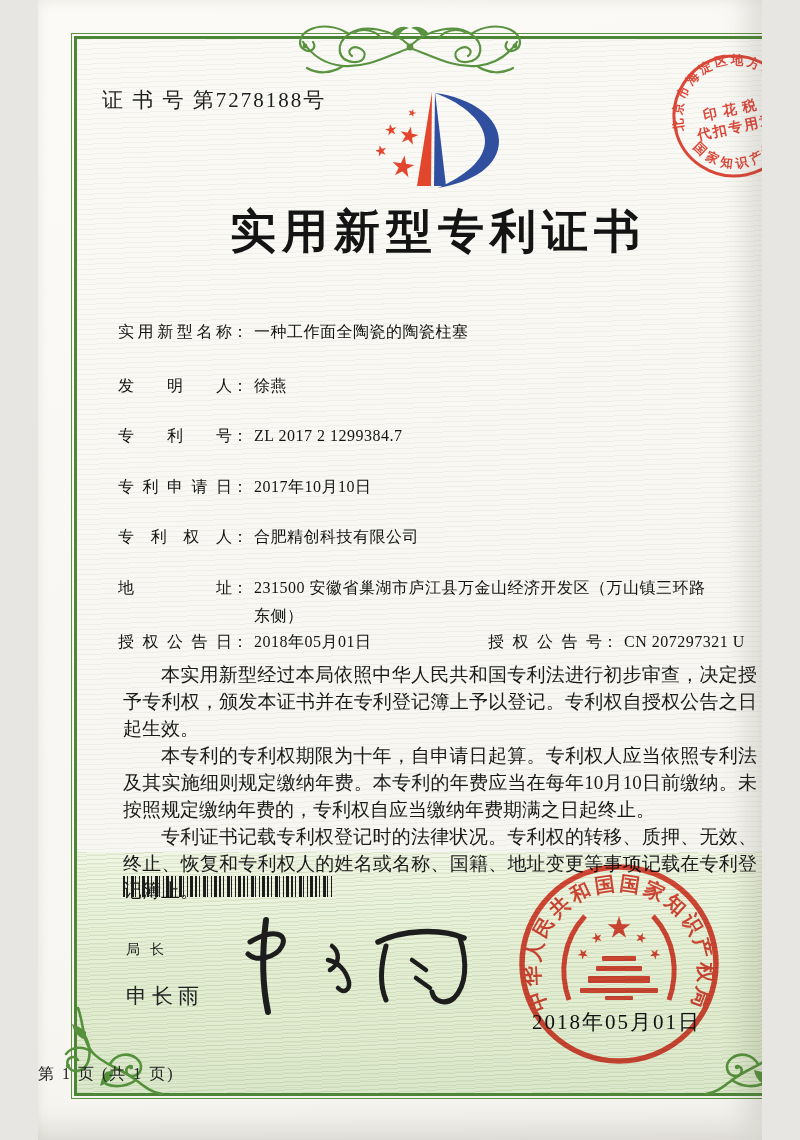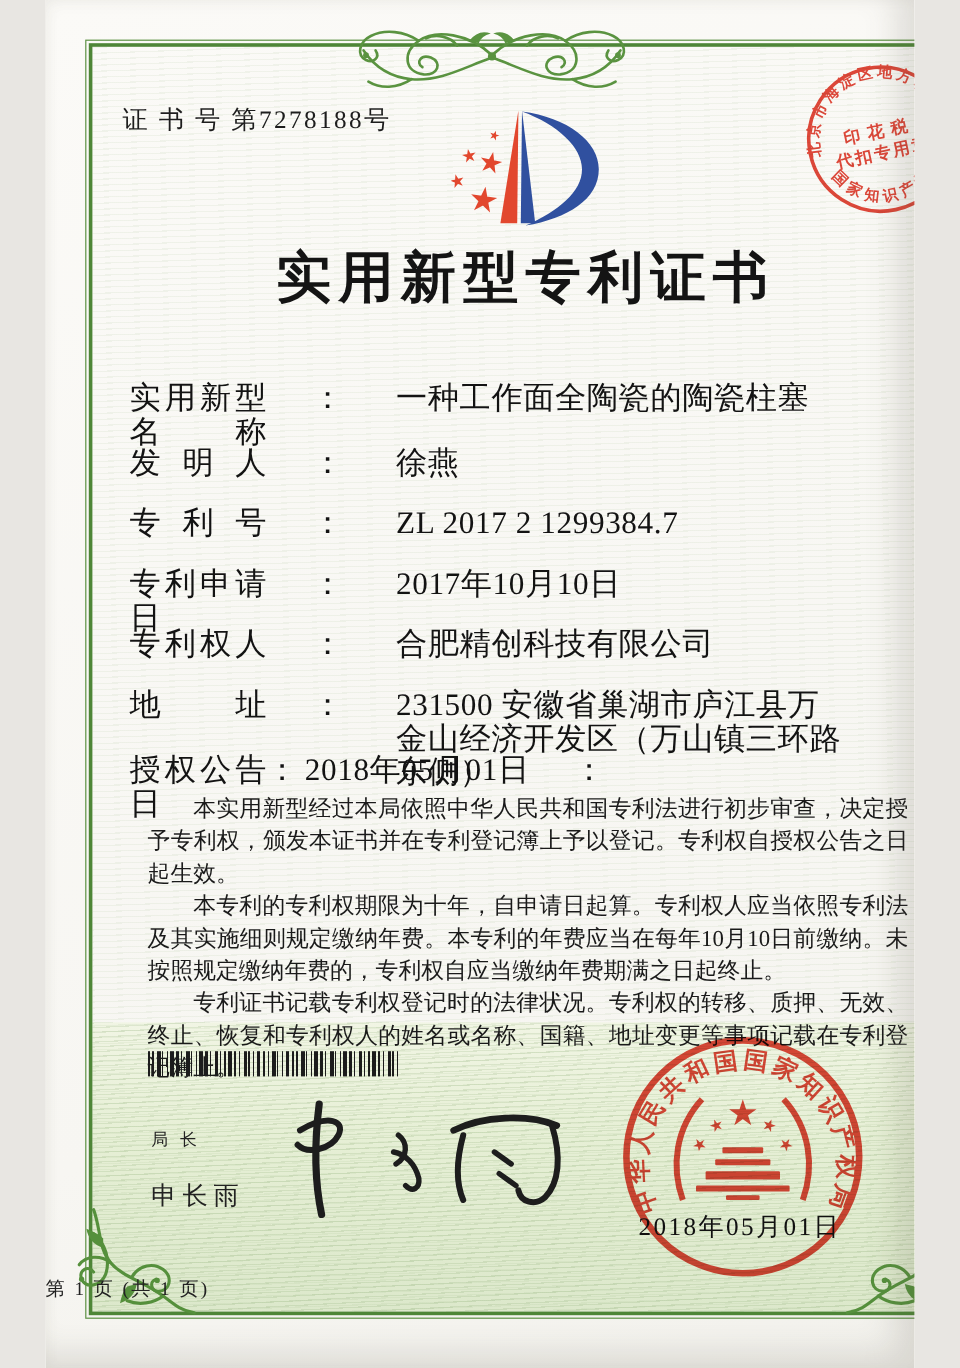--- a/index.html
+++ b/index.html
@@ -28,22 +28,22 @@
   .orn { position:absolute; z-index:4; }
 
   .cert-no { position:absolute; left:64px; top:86px; z-index:5;
     font-size:21px; letter-spacing:2px; color:#1d1d1d; }
 
   .logo { position:absolute; left:338px; top:90px; z-index:5; }
 
   .title { position:absolute; left:0; top:201px; width:800px; text-align:center; z-index:5;
     font-size:46px; font-weight:bold; letter-spacing:6px; color:#141414; }
 
-  .frow { position:absolute; left:70px; width:632px; z-index:5;
-    font-size:26px; line-height:28px; display:flex; color:#131313;gap:38px; }
+  .frow { position:absolute; left:80px; width:632px; z-index:5;
+    font-size:16px; line-height:28px; display:flex; color:#131313; }
   .flabel { display:inline-block; width:114px; flex:0 0 114px;
     text-align:justify; text-align-last:justify; }
   .fcolon { flex:0 0 auto; padding-right:6px; }
   .fvalue { flex:1 1 auto; letter-spacing:.5px; }
   .grant-row .group { display:flex; }
   .grant-row .group.right { position:absolute; left:370px; top:0; width:262px; }
 
   .body-text { position:absolute; left:85px; top:661px; width:634px; z-index:5;
     font-size:19px; line-height:27px; text-align:justify; color:#1a1a1a; }
   .body-text p { text-indent:2em; }
@@ -186,21 +186,23 @@
       <span class="fcolon">：</span>
       <span class="fvalue" style="max-width:462px">231500 安徽省巢湖市庐江县万金山经济开发区（万山镇三环路东侧）</span>
   </div>
   <div class="frow grant-row" style="top:628px">
     <span class="group">
       <span class="flabel">授权公告日</span>
         <span class="fcolon">：</span>
         <span class="fvalue">2018年05月01日</span>
     </span>
     <span class="group right">
+      <span class="flabel">授权公告号</span>
         <span class="fcolon">：</span>
+        <span class="fvalue">CN 207297321 U</span>
     </span>
   </div>
 
   <div class="body-text">
     <p>本实用新型经过本局依照中华人民共和国专利法进行初步审查，决定授予专利权，颁发本证书并在专利登记簿上予以登记。专利权自授权公告之日起生效。</p>
     <p>本专利的专利权期限为十年，自申请日起算。专利权人应当依照专利法及其实施细则规定缴纳年费。本专利的年费应当在每年10月10日前缴纳。未按照规定缴纳年费的，专利权自应当缴纳年费期满之日起终止。</p>
     <p>专利证书记载专利权登记时的法律状况。专利权的转移、质押、无效、终止、恢复和专利权人的姓名或名称、国籍、地址变更等事项记载在专利登记簿上。</p>
   </div>
 
   <div class="barcode"></div>

